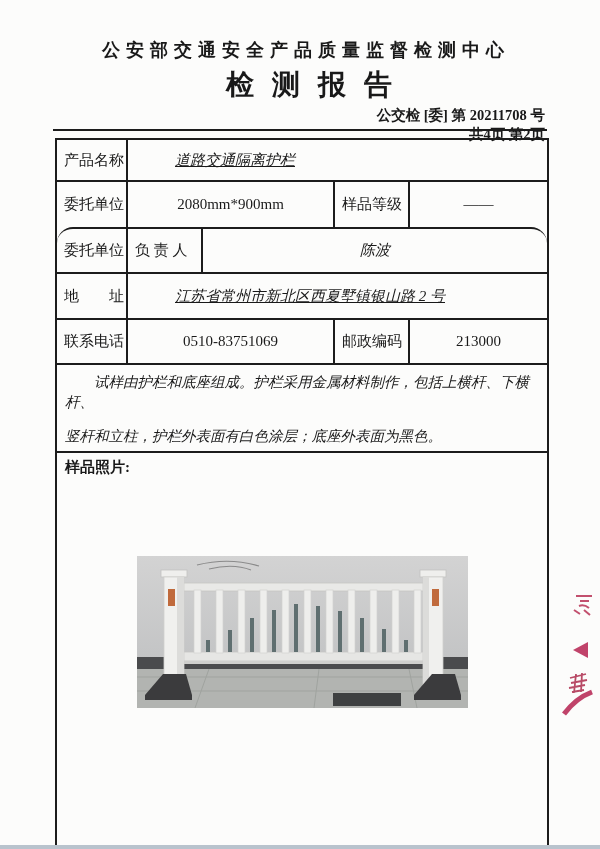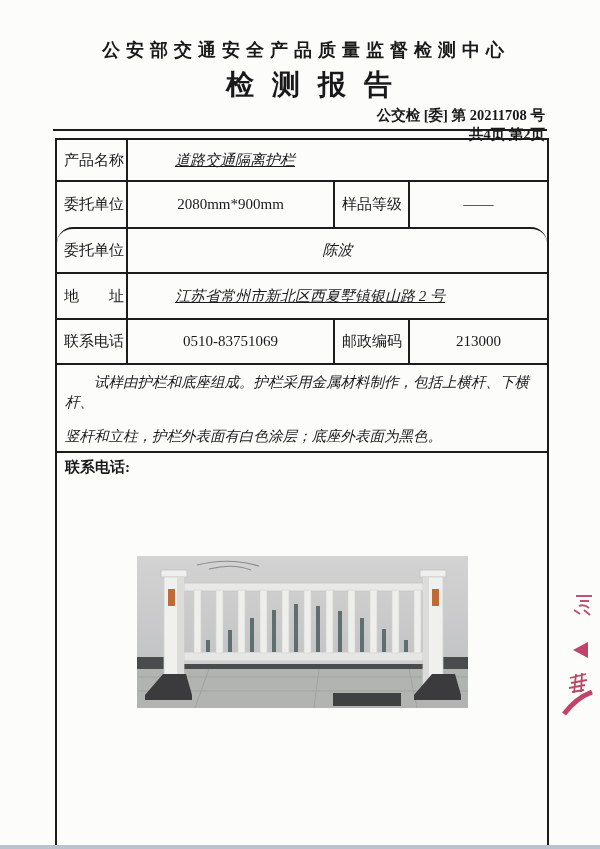--- a/index.html
+++ b/index.html
@@ -127,20 +127,21 @@
 
     <div class="t-row r2">
       <div class="cell lab">委托单位</div>
       <div class="cell val">2080mm*900mm</div>
       <div class="cell lab2">样品等级</div>
       <div class="cell val2">——</div>
     </div>
 
     <div class="t-row r3">
       <div class="cell lab">委托单位</div>
+      <div class="cell lab2">负 责 人</div>
       <div class="cell val2 kai">陈波</div>
     </div>
 
     <div class="t-row r4">
       <div class="cell lab">地　　址</div>
       <div class="cell valwide kai">江苏省常州市新北区西夏墅镇银山路 2 号</div>
     </div>
 
     <div class="t-row r5">
       <div class="cell lab">联系电话</div>
@@ -148,21 +149,21 @@
       <div class="cell lab2">邮政编码</div>
       <div class="cell val2">213000</div>
     </div>
 
     <div class="t-row rdesc">
       <div class="desc-line first kai">试样由护栏和底座组成。护栏采用金属材料制作，包括上横杆、下横杆、</div>
       <div class="desc-line kai">竖杆和立柱，护栏外表面有白色涂层；底座外表面为黑色。</div>
     </div>
 
     <div class="t-row rphoto">
-      <div class="sec-title">联系电话:</div>
+      <div class="sec-title">样品照片:</div>
     </div>
 
   </div>
 
   <svg id="sample-photo" viewBox="0 0 331 152" xmlns="http://www.w3.org/2000/svg">
     <defs>
       <linearGradient id="wallg" x1="0" y1="0" x2="0" y2="1">
         <stop offset="0" stop-color="#d3d3d3"></stop>
           <stop offset="1" stop-color="#c3c4c5"></stop>
       </linearGradient>

